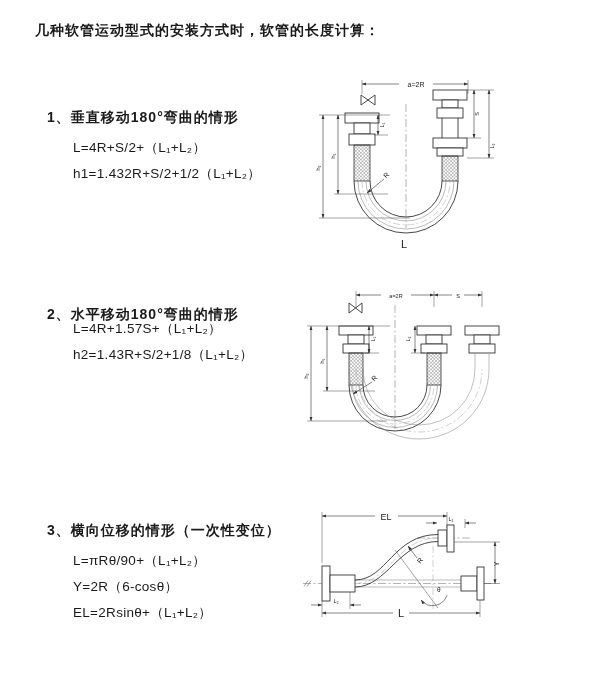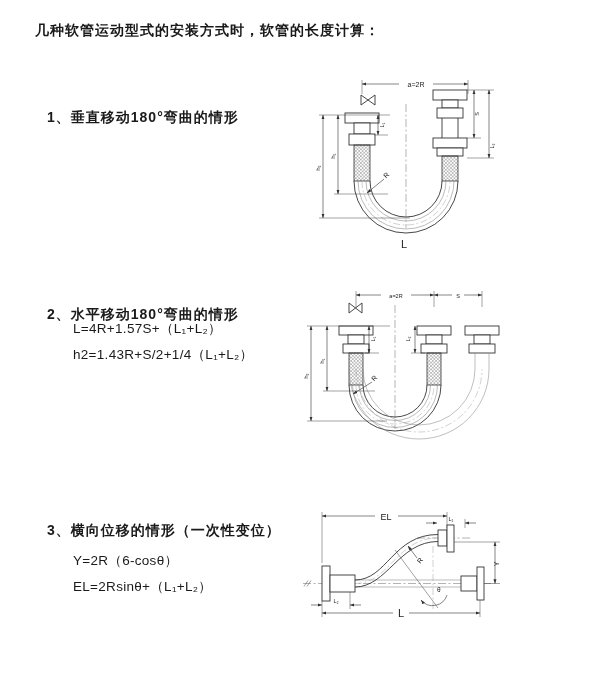--- a/index.html
+++ b/index.html
@@ -38,30 +38,33 @@
   .lbls{font-size:5.5px;}
   .lblL{font-size:11px;}
 </style>
 </head>
 <body>
 
 <div class="title">几种软管运动型式的安装方式时，软管的长度计算：</div>
 
 <div class="section sec-heading" id="sec1">1、垂直移动180°弯曲的情形</div>
 <div class="formulas" id="f1">
+  <div class="formula">L=4R+S/2+（L₁+L₂）</div>
+  <div class="formula">h1=1.432R+S/2+1/2（L₁+L₂）</div>
 </div>
 
 <div class="section sec-heading" id="sec2">2、水平移动180°弯曲的情形</div>
 <div class="formulas" id="f2">
   <div class="formula">L=4R+1.57S+（L₁+L₂）</div>
-  <div class="formula">h2=1.43R+S/2+1/4（L₁+L₂）</div>
+  <div class="formula">h2=1.43R+S/2+1/8（L₁+L₂）</div>
 </div>
 
 <div class="section sec-heading" id="sec3">3、横向位移的情形（一次性变位）</div>
 <div class="formulas" id="f3">
+  <div class="formula">L=πRθ/90+（L₁+L₂）</div>
   <div class="formula">Y=2R（6-cosθ）</div>
   <div class="formula">EL=2Rsinθ+（L₁+L₂）</div>
 </div>
 
 <div class="diagram" id="d1">
 <svg width="290" height="200" viewBox="0 0 290 200" role="img">
   <defs>
     <marker id="m1" viewBox="0 0 10 10" refX="9" refY="5" markerWidth="8" markerHeight="8" orient="auto-start-reverse">
       <path d="M0,1.8 L9.5,5 L0,8.2 z" fill="#333"></path>
     </marker>

